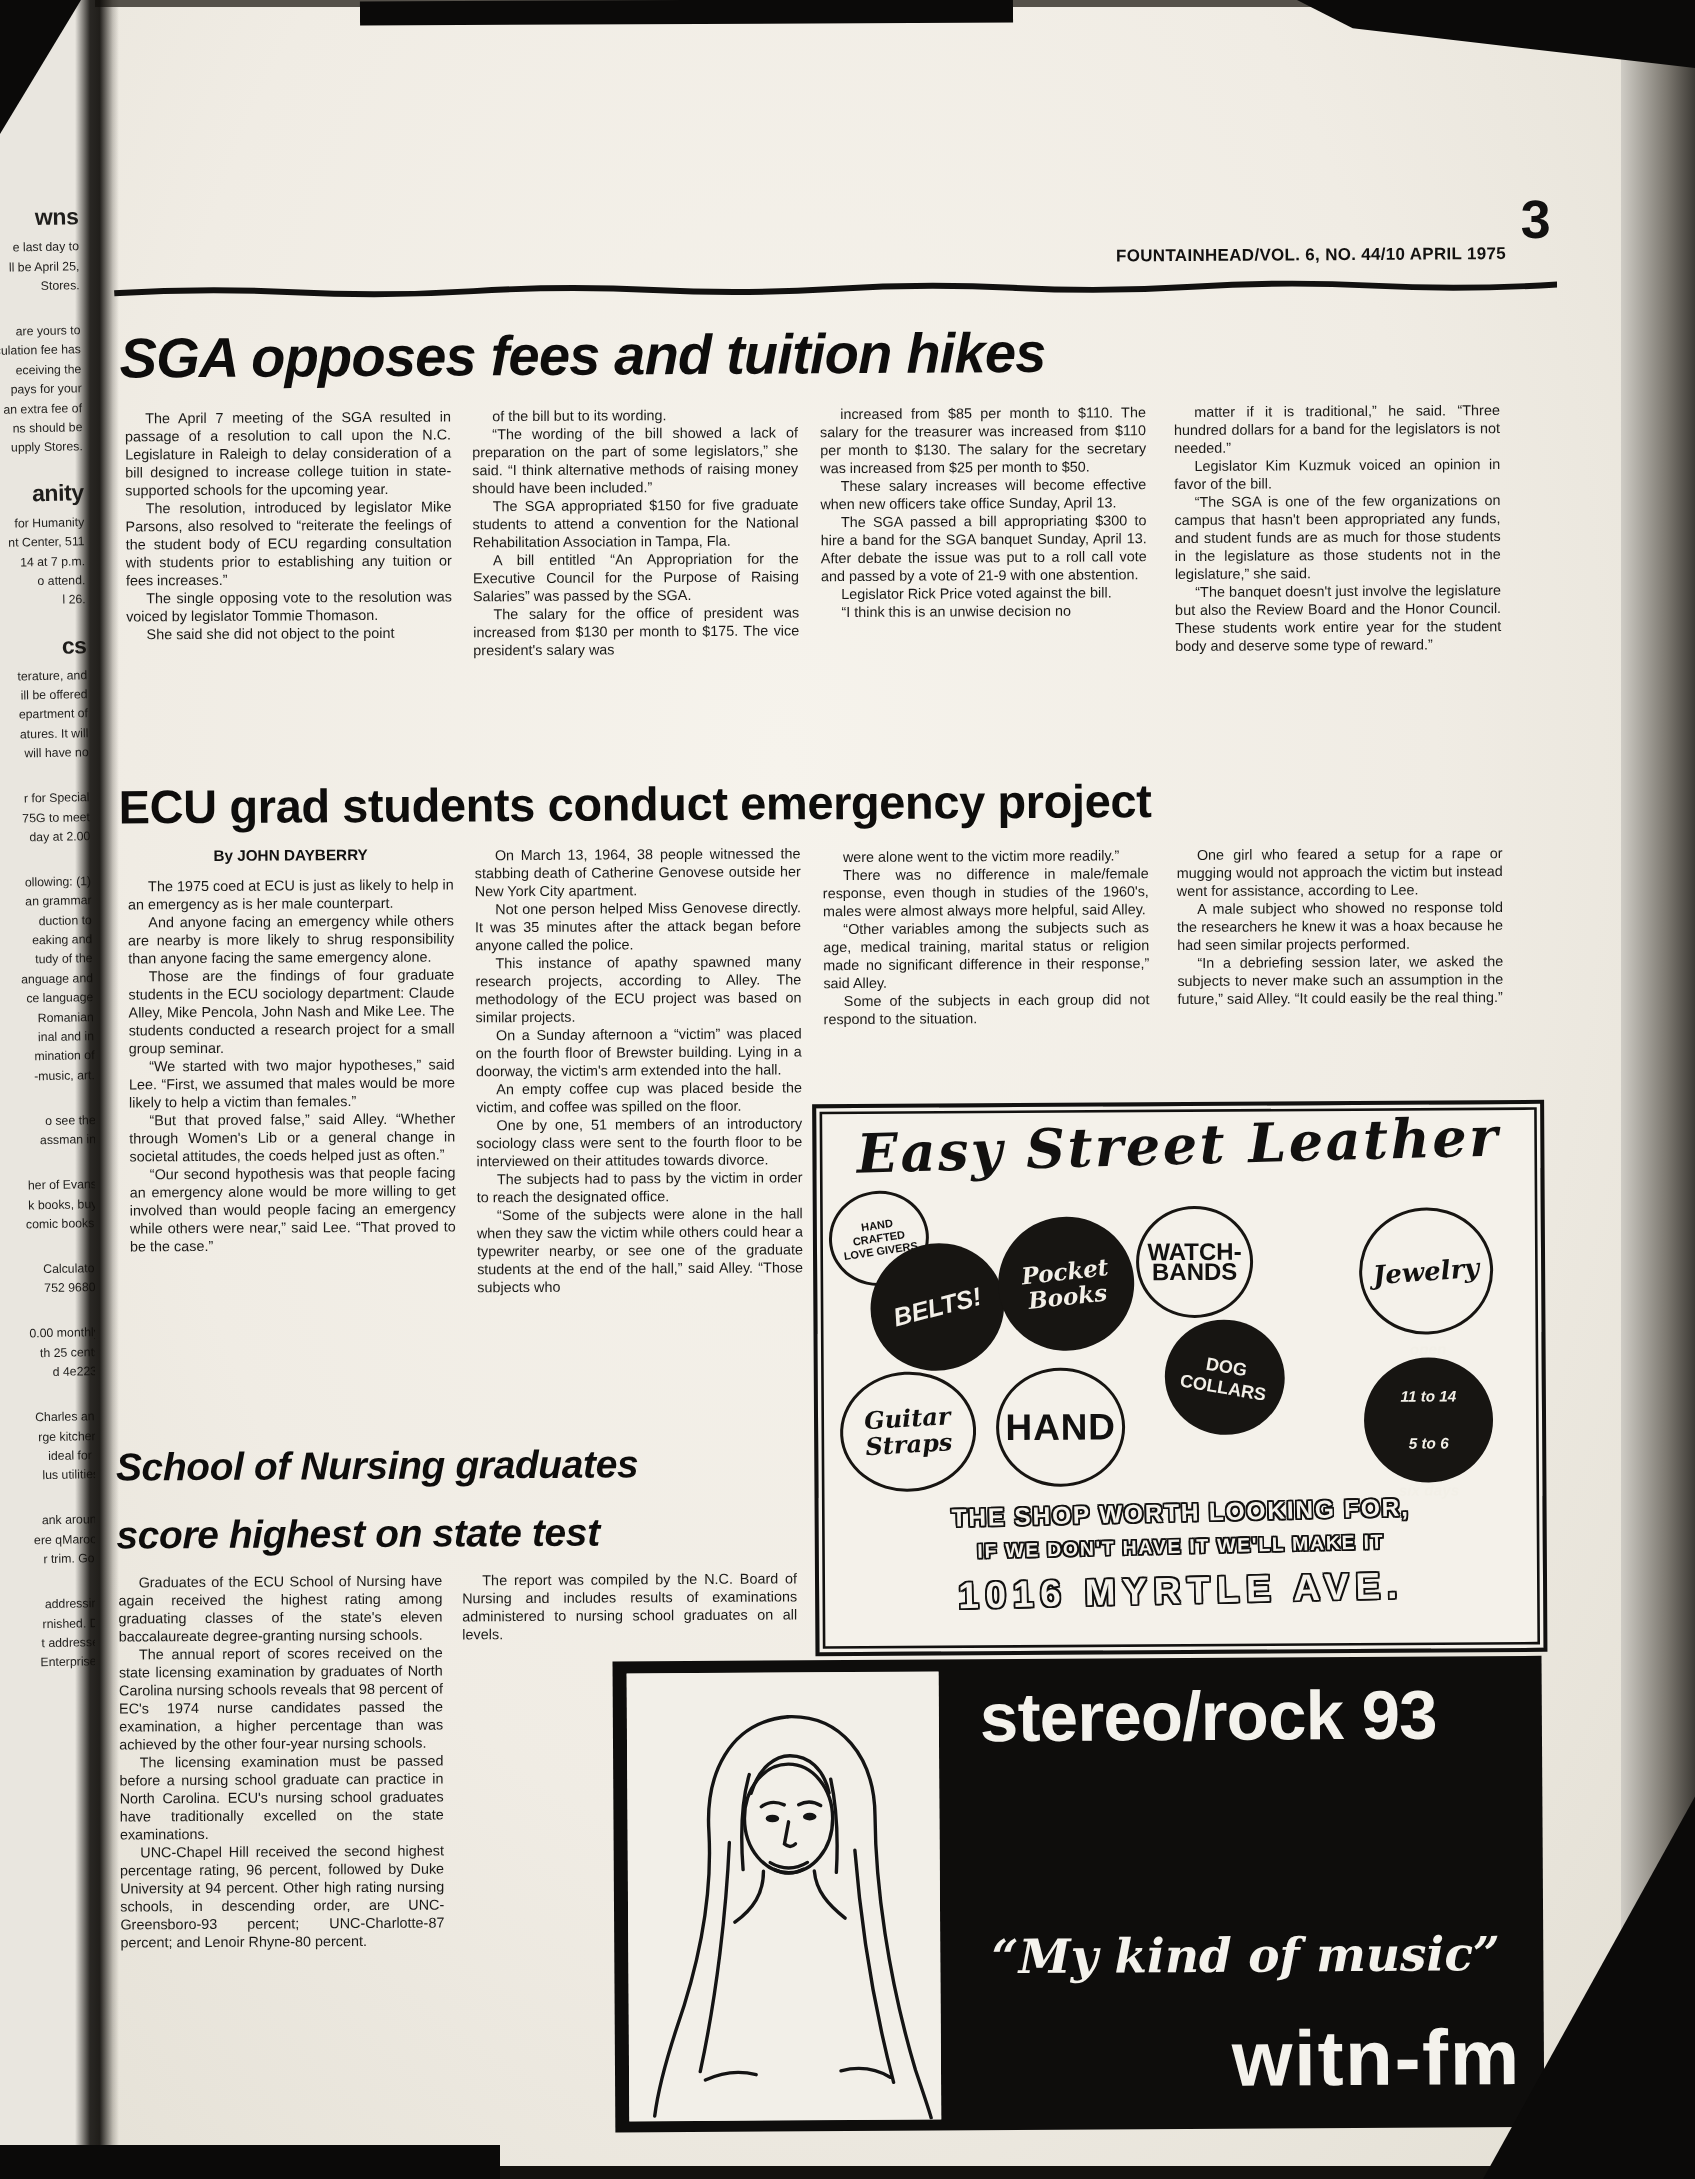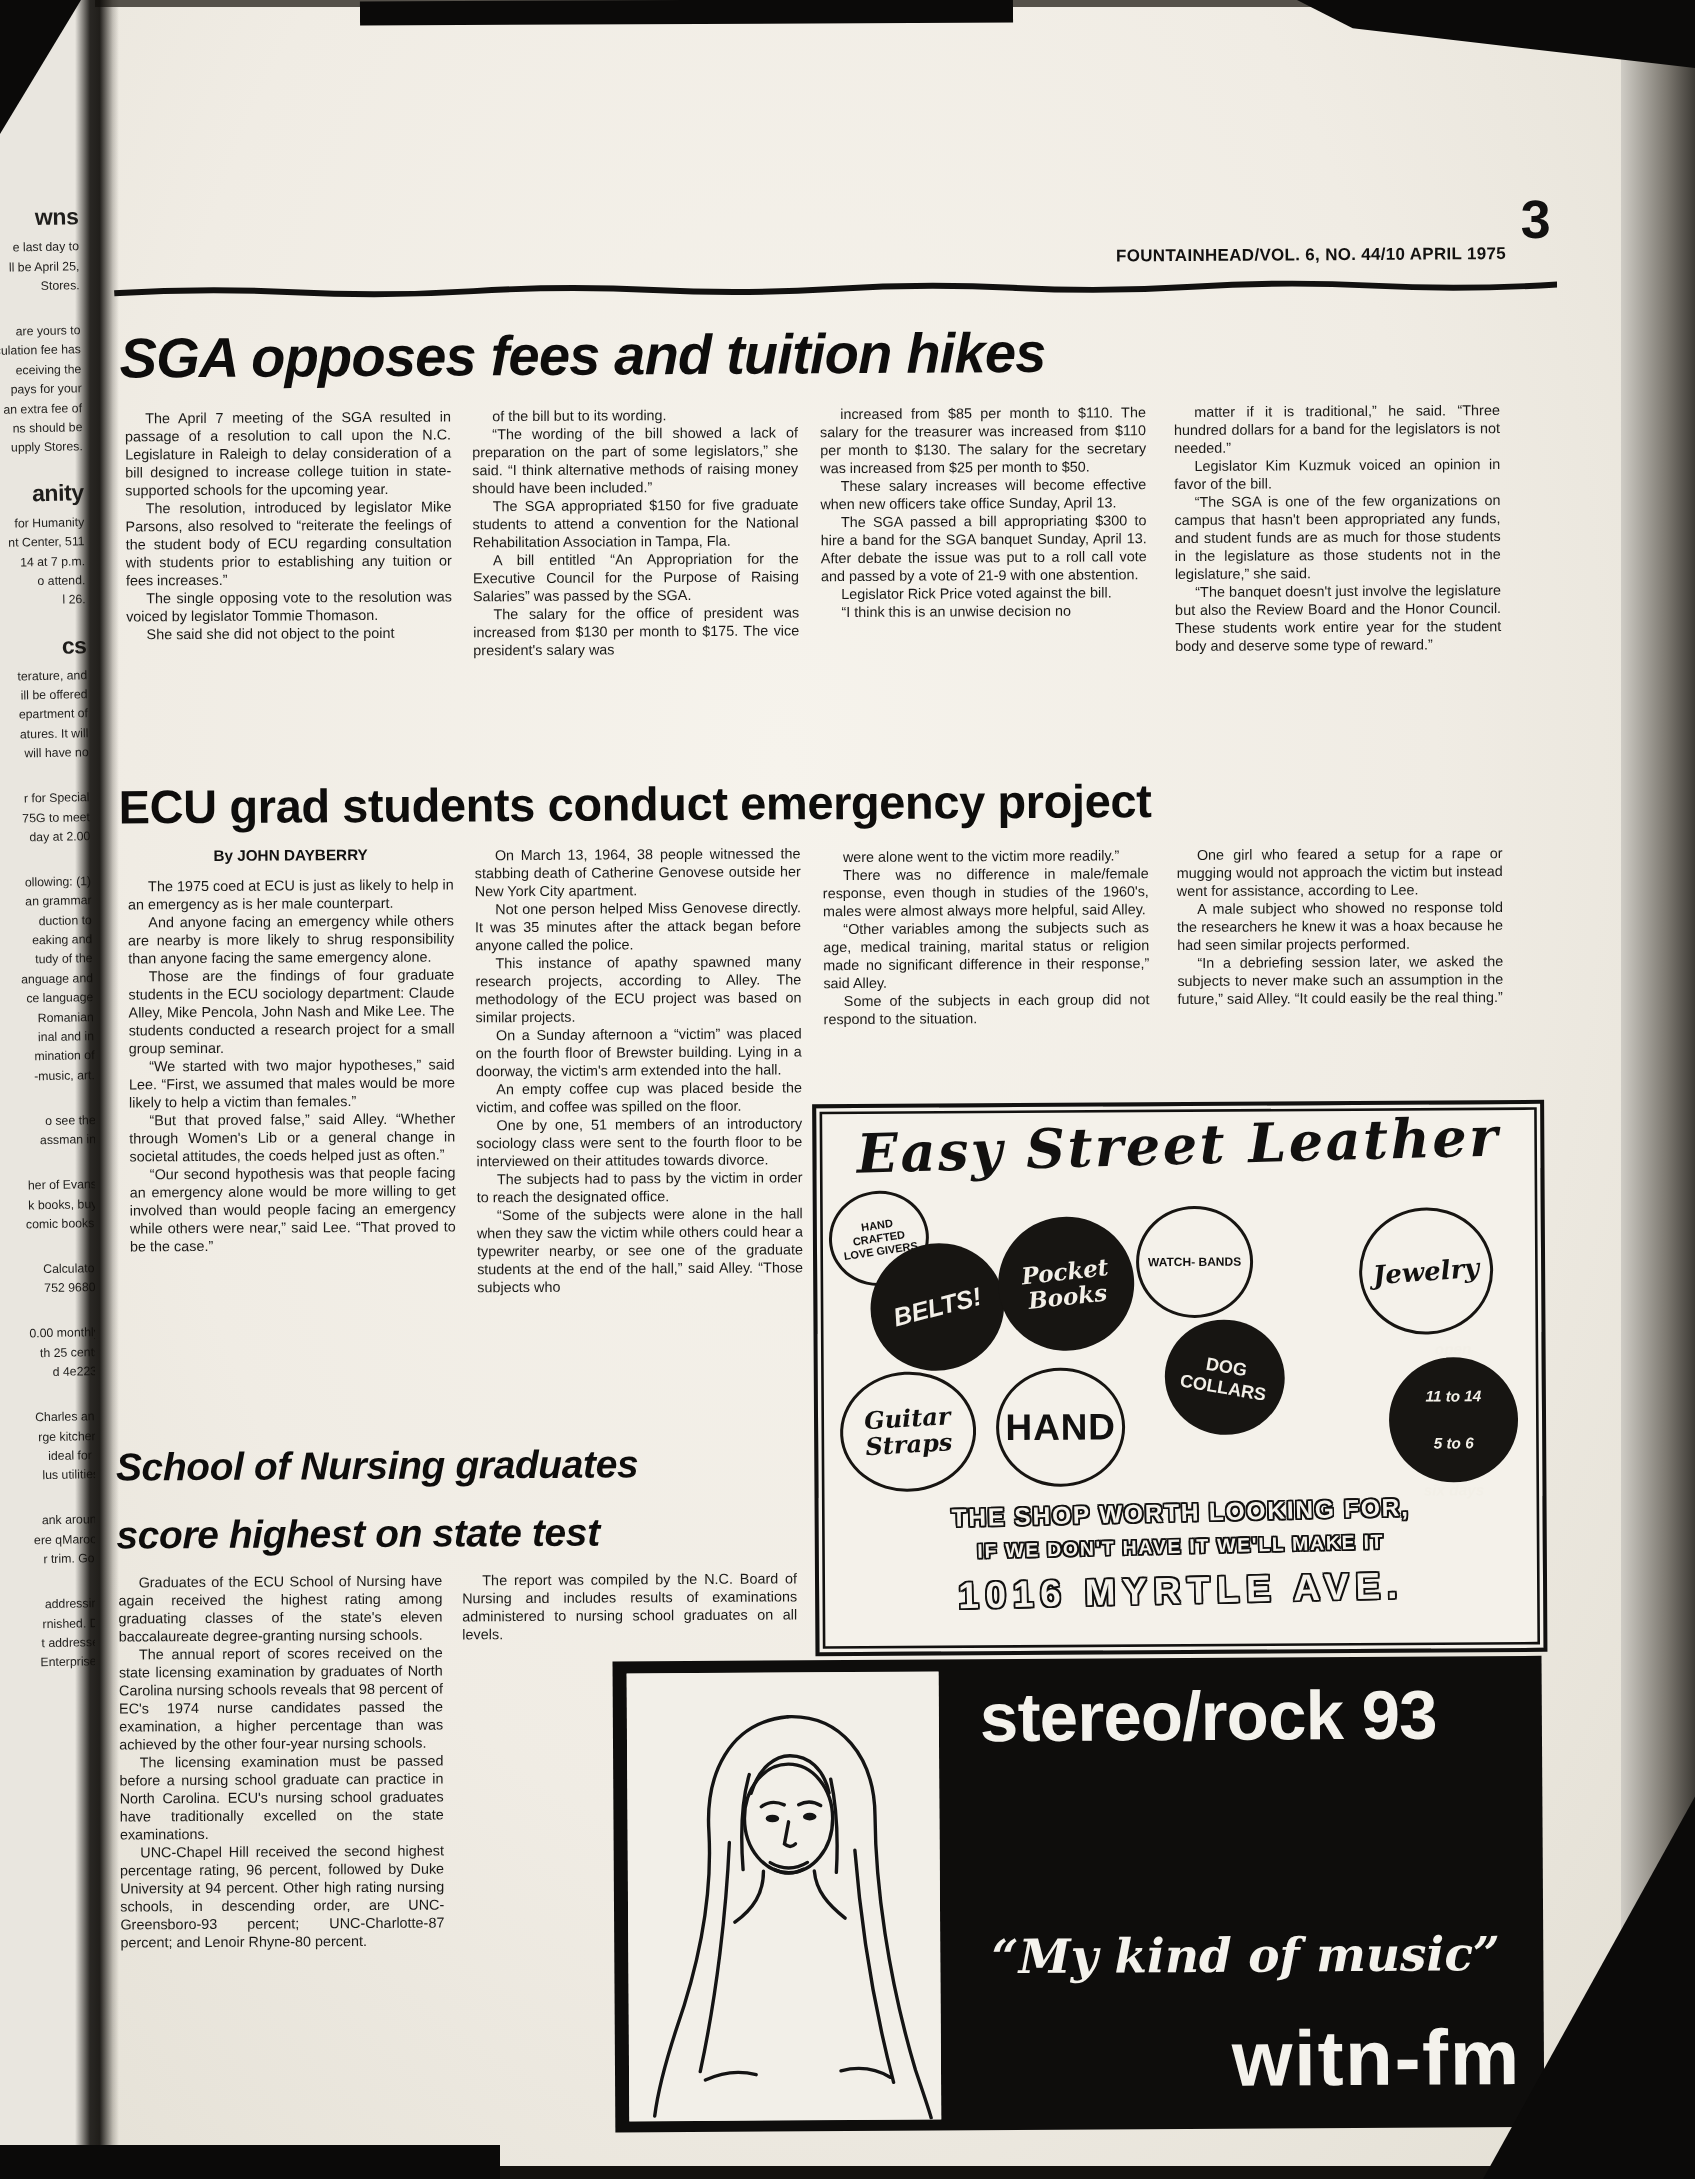--- a/index.html
+++ b/index.html
@@ -56,26 +56,26 @@
            border:4.2px solid #121110;box-shadow:inset 0 0 0 3.4px #f4f1ea,inset 0 0 0 6px #121110;}
   .ad-easy .title{position:absolute;left:0;right:0;top:6.8px;text-align:center;color:#121110;
     font-family:"DejaVu Serif",serif;font-style:italic;font-weight:bold;font-size:54px;letter-spacing:2.5px;transform:rotate(-1.2deg);}
   .badge{position:absolute;border-radius:50%;display:flex;flex-direction:column;align-items:center;justify-content:center;
          text-align:center;color:#121110;font-weight:bold;box-sizing:border-box;padding:6.8px;}
   .badge.fill{background:#171512;color:#f2efe7;}
   .badge.ring{border:3.4px solid #171512;background:transparent;}
   .b-crafted{left:12px;top:83px;width:100px;height:95px;font-size:11px;line-height:12.7px;border-width:2.5px;transform:rotate(-8deg);}
   .b-belts{left:53px;top:136px;width:134px;height:127px;font-size:25.4px;font-style:italic;transform:rotate(-14deg);}
   .b-pocket{left:181px;top:110px;width:136px;height:134px;font-family:"DejaVu Serif",serif;font-style:italic;font-size:23px;line-height:25.4px;transform:rotate(-6deg);}
-  .b-watch{left:319px;top:100px;width:117px;height:112px;font-size:12px;line-height:20.3px;}
+  .b-watch{left:319px;top:100px;width:117px;height:112px;font-size:24px;line-height:20.3px;}
   .b-jewelry{left:542px;top:103px;width:134px;height:127px;font-family:"DejaVu Serif",serif;font-style:italic;font-size:26px;transform:rotate(-4deg);}
   .b-guitar{left:22px;top:264px;width:136px;height:120px;font-family:"DejaVu Serif",serif;font-style:italic;font-size:24px;line-height:26px;transform:rotate(-3deg);}
   .b-hats{left:178px;top:261px;width:129px;height:119px;font-size:37px;letter-spacing:0.8px;}
   .b-dog{left:347px;top:214px;width:120px;height:115px;font-size:18px;line-height:20.3px;transform:rotate(10deg);}
-  .b-hours{left:571px;top:253px;width:129px;height:125px;font-size:15.3px;line-height:18px;font-style:italic;gap:29px;}
+  .b-hours{left:546px;top:253px;width:129px;height:125px;font-size:15.3px;line-height:18px;font-style:italic;gap:29px;}
   .outline-txt{color:#f4f1ea;text-shadow:-1.7px -1.7px 0 #121110,1.7px -1.7px 0 #121110,-1.7px 1.7px 0 #121110,1.7px 1.7px 0 #121110,0 -1.7px 0 #121110,0 1.7px 0 #121110,-1.7px 0 0 #121110,1.7px 0 0 #121110;}
   .tag1{position:absolute;left:0;right:0;top:393px;text-align:center;font-size:24.6px;font-weight:bold;letter-spacing:1.7px;transform:rotate(-1deg);}
   .tag2{position:absolute;left:0;right:0;top:429px;text-align:center;font-size:19.5px;font-weight:bold;letter-spacing:1.7px;transform:rotate(-1deg);}
   .addr{position:absolute;left:0;right:0;top:464px;text-align:center;font-size:37px;font-weight:bold;letter-spacing:6.8px;transform:rotate(-1deg);}
 
   
   .ad-radio{position:absolute;left:514px;top:1653px;width:929px;height:471px;background:#0e0d0c;overflow:hidden;}
   .woman{position:absolute;left:13.6px;top:12px;width:312px;height:448px;background:#f2efe8;}
   .station{position:absolute;left:271px;top:18.6px;width:649px;text-align:center;color:#f4f2ec;font-size:69px;font-weight:bold;letter-spacing:-0.8px;}
   .slogan{position:absolute;left:339px;top:270px;width:585px;text-align:center;color:#f4f2ec;

